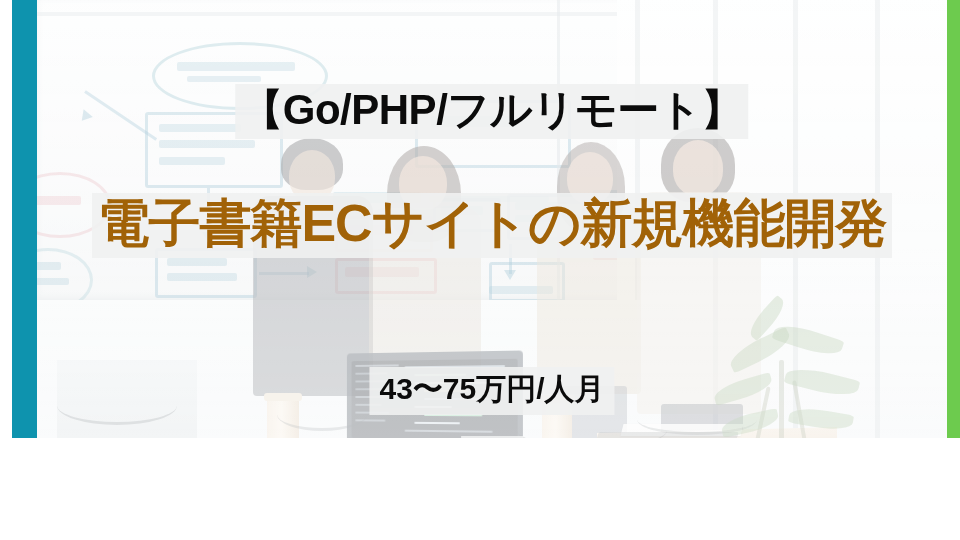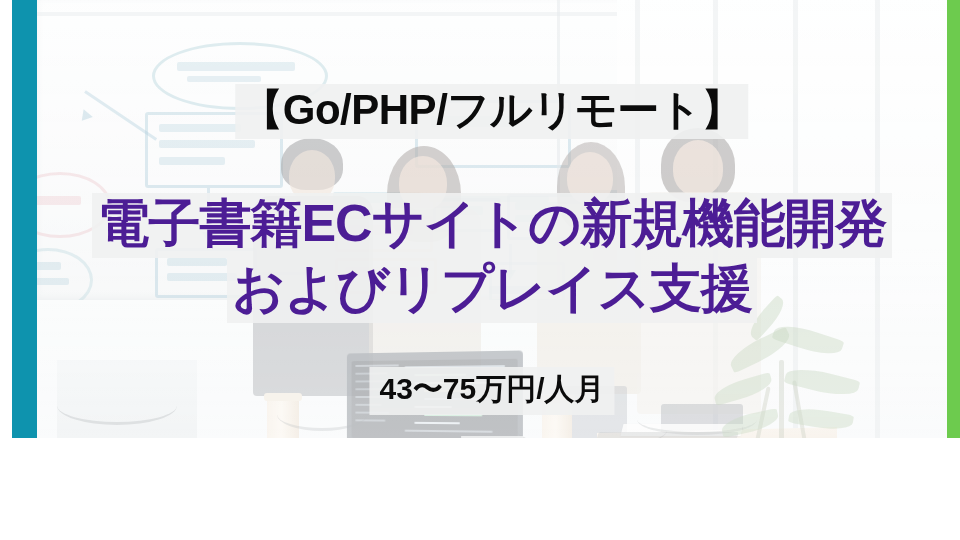--- a/index.html
+++ b/index.html
@@ -255,21 +255,21 @@
   .headline {
     position:absolute; top:193px; left:50%; transform:translateX(-50%);
     width: 920px;
     text-align:center;
     line-height: 1.06;
   }
   .headline-line {
     display:inline-block;
     font-size: 52px;
     font-weight: 700;
-    color:#4c1d95;
+    color:#a16207;
     background: rgba(240,241,241,.90);
     padding: 3px 5px 7px 5px;
     letter-spacing: -1px;
     white-space: nowrap;
   }
 
   .price {
     position:absolute; top:367px; left:50%; transform:translateX(-50%);
     font-size: 30px;
     font-weight: 700;
@@ -460,21 +460,20 @@
 
   <div class="bar-left" style="background: rgb(14, 147, 174);"></div>
   <div class="bar-right" style="background: rgb(109, 203, 78);"></div>
 
   <div class="text-layer">
 
     <div class="kicker">【Go/PHP/フルリモート】</div>
 
     <div class="headline">
       <div class="headline-line">電子書籍ECサイトの新規機能開発</div><br>
-      <div class="headline-line">およびリプレイス支援</div>
     </div>
 
     <div class="price">43〜75万円/人月</div>
 
     <div class="days">週5</div>
   </div>
 
 </div>
 
 </body></html>

